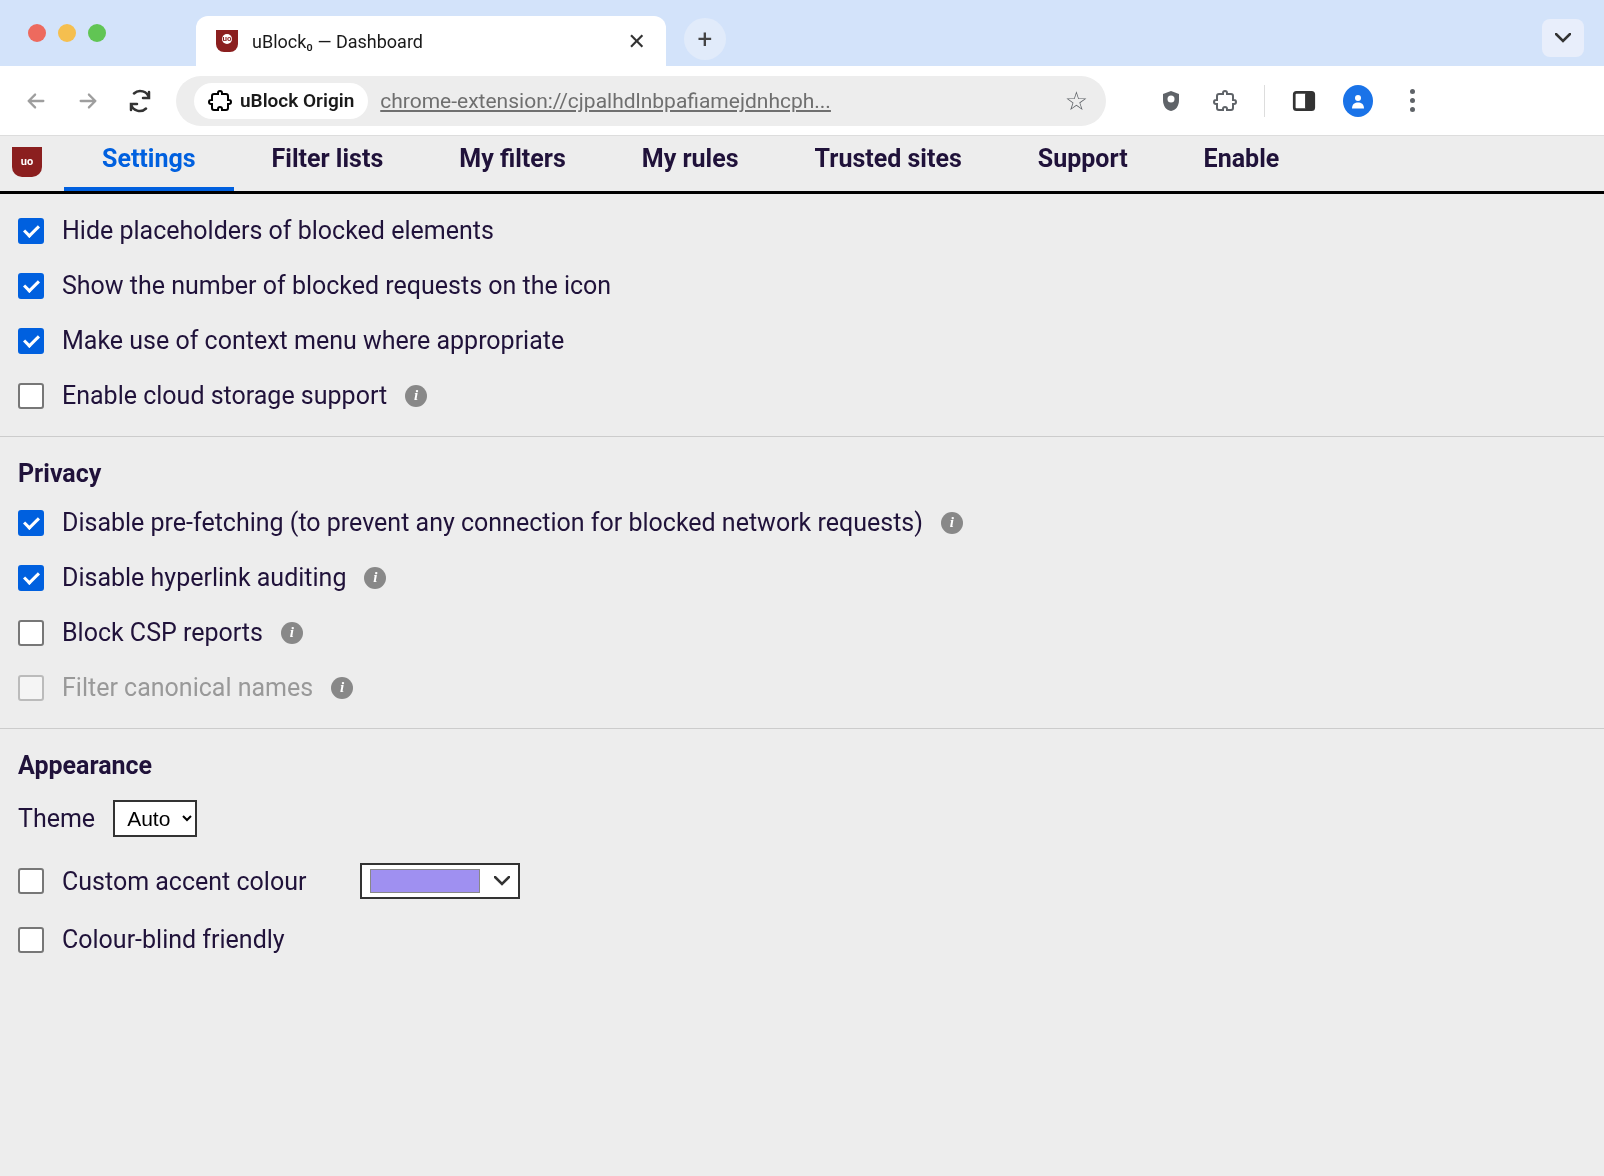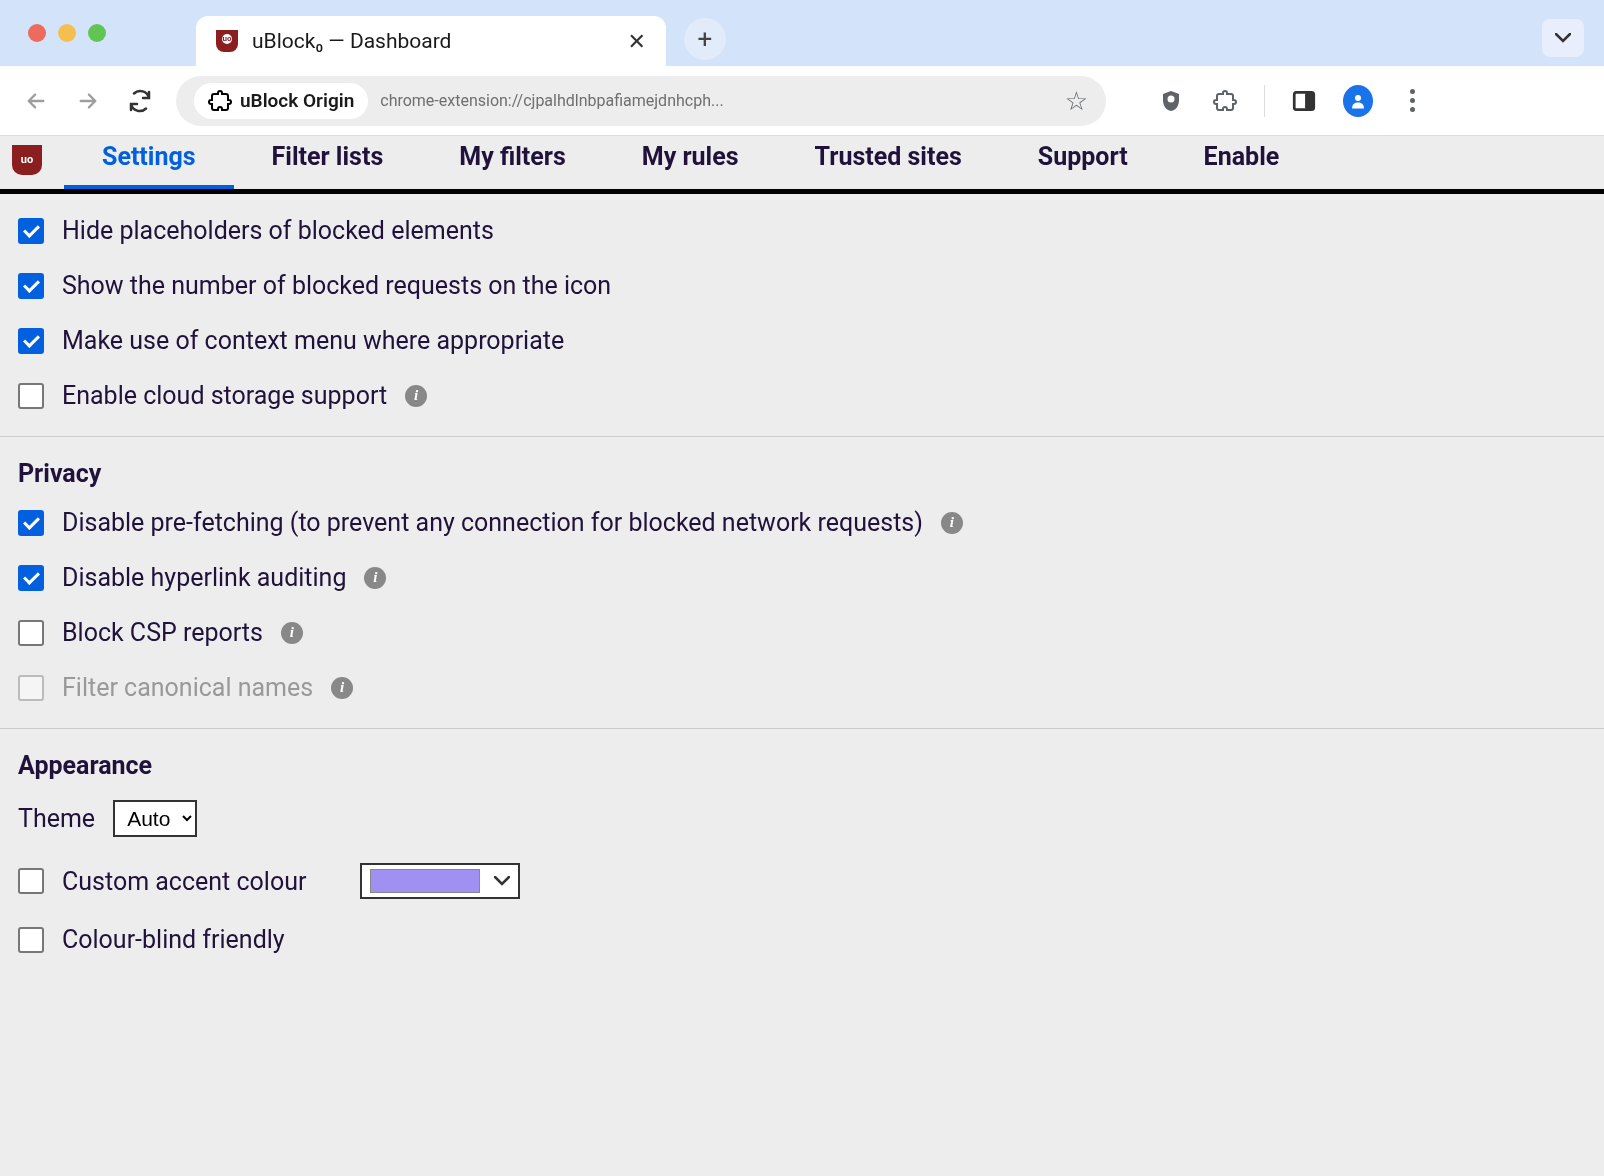--- a/index.html
+++ b/index.html
@@ -73,21 +73,21 @@
     .tab-favicon::before {
       content: "uo";
       position: absolute;
       color: #8b1f1f;
       font-size: 8px;
       font-weight: bold;
       top: 4px;
       z-index: 1;
     }
     .tab-title {
-      font-size: 21px;
+      font-size: 18px;
       color: #1a1a1a;
       flex: 1;
     }
     .tab-close {
       font-size: 22px;
       color: #333;
       cursor: pointer;
       margin-left: auto;
     }
     .new-tab-btn {
@@ -154,26 +154,27 @@
       border-radius: 18px;
       padding: 6px 14px;
       display: flex;
       align-items: center;
       gap: 8px;
       font-size: 19px;
       font-weight: 600;
       color: #1a1a1a;
     }
     .url-text {
-      font-size: 16px;
+      font-size: 21px;
       color: #6f6f6f;
       overflow: hidden;
       text-overflow: ellipsis;
       white-space: nowrap;
       flex: 1;
+      text-decoration: underline;
     }
     .star-icon {
       font-size: 26px;
       color: #5f6368;
     }
     .toolbar-icons {
       display: flex;
       gap: 24px;
       align-items: center;
       margin-left: 30px;
@@ -213,21 +214,21 @@
       border-radius:50%;
     }
     
     
     .dashboard-nav {
       background: #ededed;
       height: 58px;
       display: flex;
       align-items: flex-end;
       padding: 0 12px;
-      border-bottom: 5px solid #000000;
+      border-bottom: 3px solid #000000;
       gap: 0;
     }
     .app-logo {
       width: 30px;
       height: 30px;
       background: #8b1f1f;
       border-radius: 0 0 10px 10px;
       margin-right: 22px;
       margin-bottom: 14px;
       position: relative;

